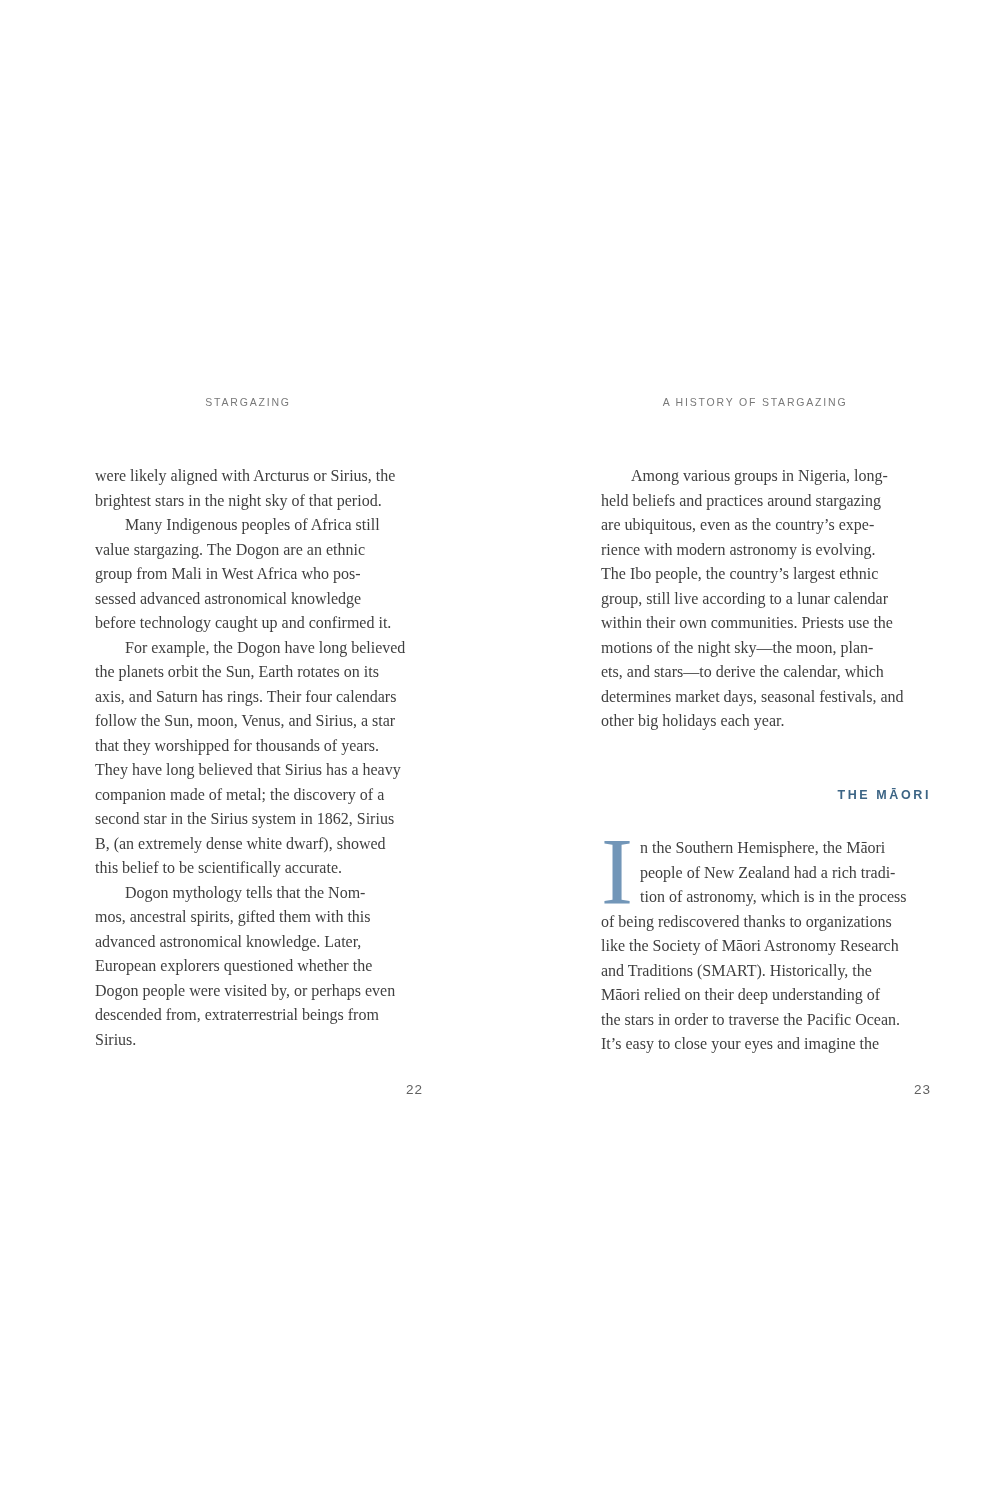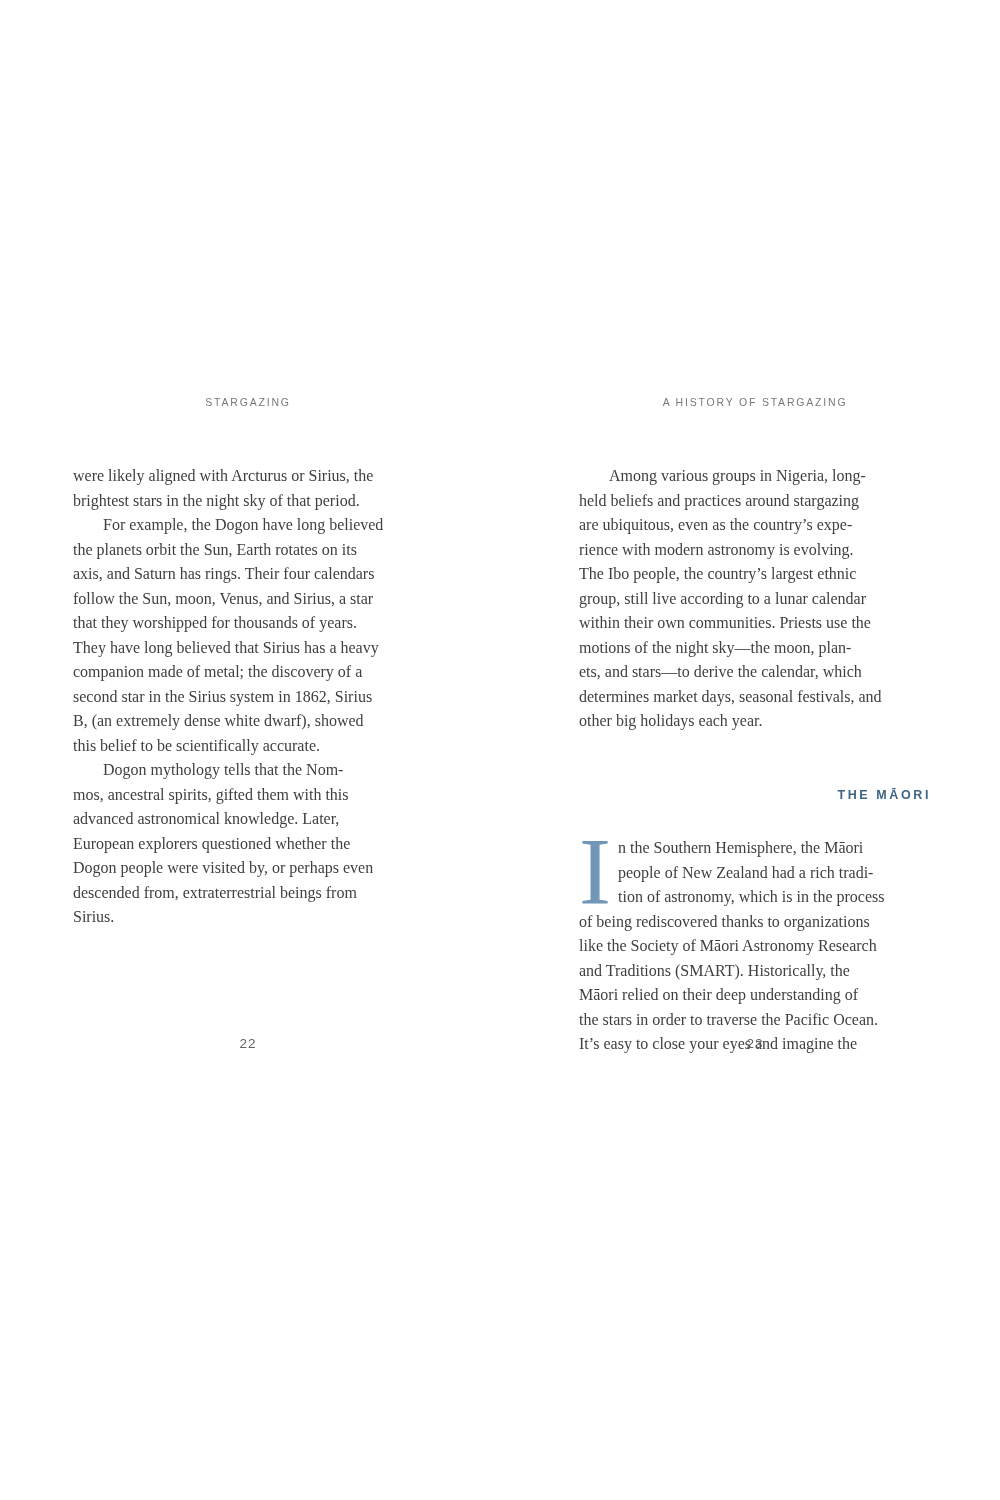--- a/index.html
+++ b/index.html
@@ -25,20 +25,21 @@
     white-space: nowrap;
   }
 
   .body-text { position: absolute; top: 464px; left: 0; right: 0; }
 
   .para {
     white-space: pre;
     font-size: 16px;
     line-height: 24.5px;
     color: #3f3f3f;
+    margin-left: 22px;
   }
   .para.indent { text-indent: 30px; }
 
   .section-heading {
     position: absolute; top: 788px; left: 0; right: 0;
     text-align: right;
     font-family: "Liberation Sans", sans-serif;
     font-weight: bold;
     font-size: 12.5px;
     letter-spacing: 2.6px;
@@ -51,36 +52,41 @@
     float: left;
     width: 26px; height: 72px;
     margin-right: 13px;
     font-size: 96px;
     line-height: 72px;
     color: var(--dropcap-blue, #7296b8);
     font-family: "Liberation Serif", "DejaVu Serif", serif;
   }
 
   .page-number {
-    position: absolute; top: 1036px; left: 0; right: 0;
-    text-align: center;
+    position: absolute; top: 1082px; left: 0; right: 0;
+    text-align: right;
     font-family: "Liberation Sans", sans-serif;
     font-size: 13.5px;
     letter-spacing: 1px;
     color: #616161;
   }
 </style>
 </head>
 <body>
 
 <div class="page page-left">
   <div class="running-header">STARGAZING</div>
   <div class="body-text">
     <div class="para">were likely aligned with Arcturus or Sirius, the
 brightest stars in the night sky of that period.</div>
+    <div class="para indent">Many Indigenous peoples of Africa still
+value stargazing. The Dogon are an ethnic
+group from Mali in West Africa who pos-
+sessed advanced astronomical knowledge
+before technology caught up and confirmed it.</div>
     <div class="para indent">For example, the Dogon have long believed
 the planets orbit the Sun, Earth rotates on its
 axis, and Saturn has rings. Their four calendars
 follow the Sun, moon, Venus, and Sirius, a star
 that they worshipped for thousands of years.
 They have long believed that Sirius has a heavy
 companion made of metal; the discovery of a
 second star in the Sirius system in 1862, Sirius
 B, (an extremely dense white dwarf), showed
 this belief to be scientifically accurate.</div>

